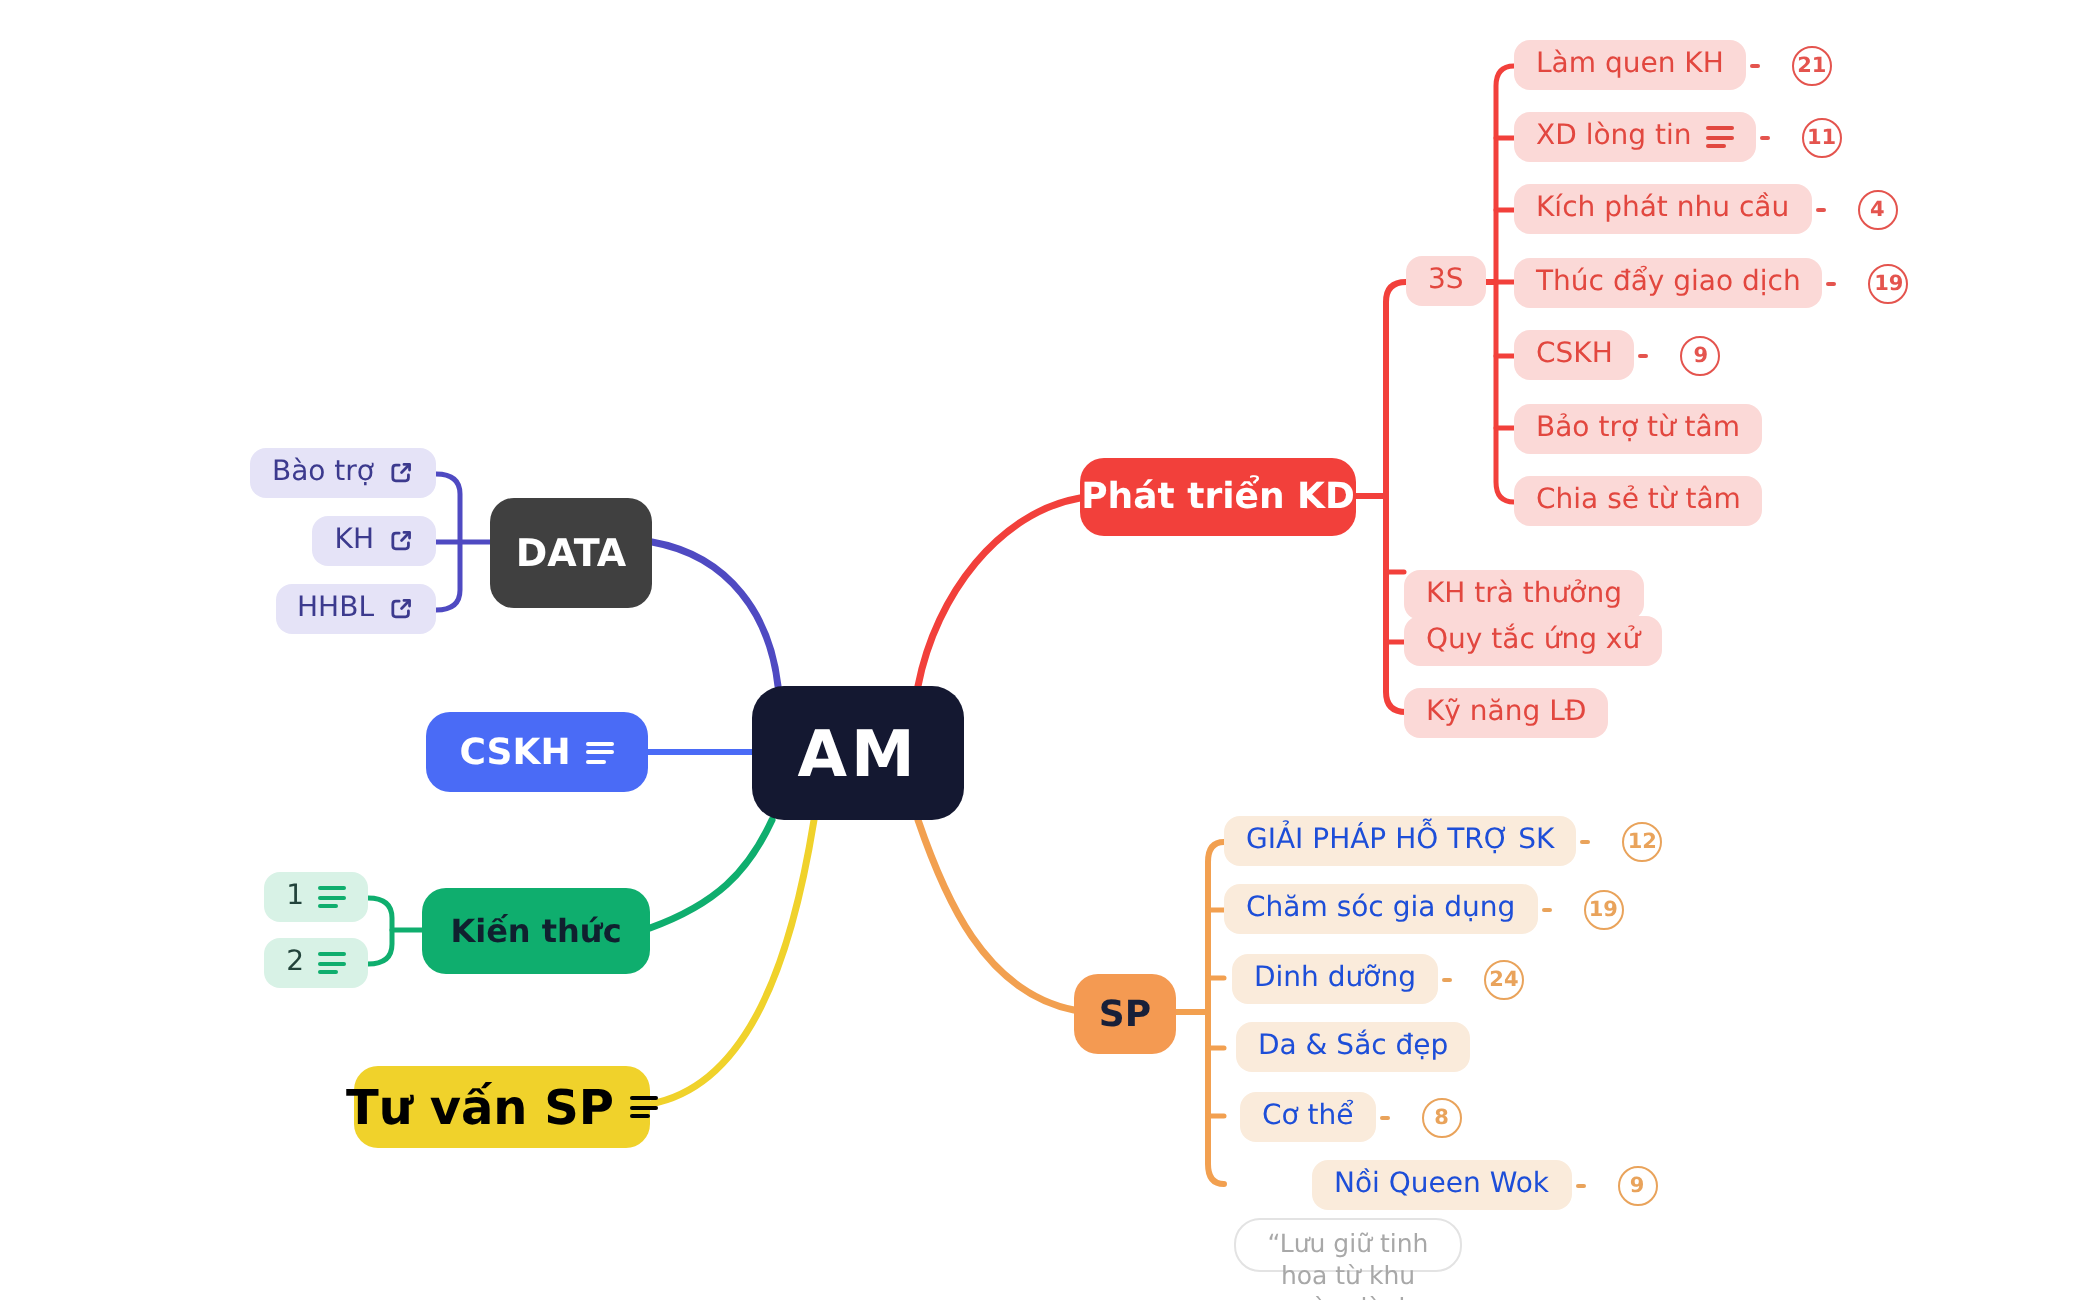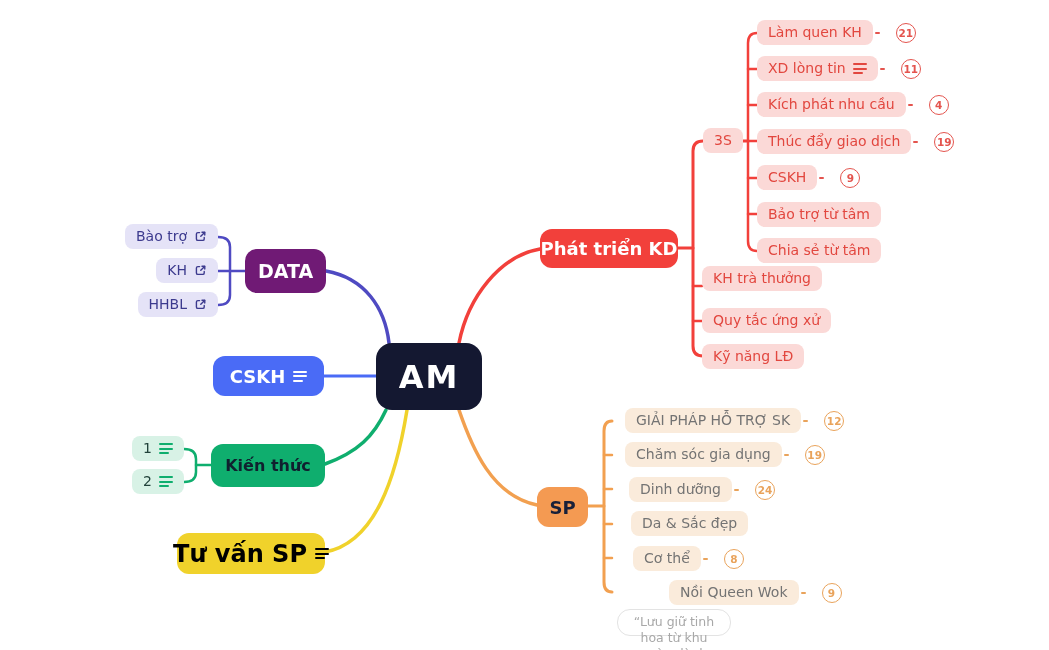--- a/index.html
+++ b/index.html
@@ -9,34 +9,34 @@
   }
   svg.links{position:absolute;left:0;top:0;pointer-events:none;}
   svg.links path{fill:none;stroke-linecap:round;stroke-linejoin:round;}
 
   .node{
     position:absolute;display:flex;align-items:center;justify-content:center;gap:8px;
     border-radius:12px;font-weight:700;box-sizing:border-box;white-space:nowrap;cursor:default;
   }
   .node.root{left:376px;top:343px;width:106px;height:67px;background:#141831;color:#ffffff;
     font-size:32px;font-weight:600;letter-spacing:2px;border-radius:16px;}
-  .node.data{left:245px;top:249px;width:81px;height:44px;background:#701a75;color:#ffffff;font-size:19px;}
+  .node.data{left:245px;top:249px;width:81px;height:55px;background:#404040;color:#ffffff;font-size:19px;}
   .node.cskh{left:213px;top:356px;width:111px;height:40px;background:#4A6BF6;color:#ffffff;font-size:18px;}
   .node.kienthuc{left:211px;top:444px;width:114px;height:43px;background:#0FAE6E;color:#10202F;font-size:16px;}
   .node.tuvansp{left:177px;top:533px;width:148px;height:41px;background:#F0D22B;color:#000000;font-size:24px;}
   .node.ptkd{left:540px;top:229px;width:138px;height:39px;background:#F2403B;color:#ffffff;font-size:18px;}
   .node.sp{left:537px;top:487px;width:51px;height:40px;background:#F49A52;color:#182039;font-size:18px;}
 
   .row{position:absolute;display:flex;align-items:center;white-space:nowrap;}
   .pill{
     display:inline-flex;align-items:center;gap:7px;border-radius:8px;
     padding:0 11px;height:25px;font-size:14px;font-weight:500;line-height:25px;
   }
   .pill.pink{background:#FBD9D7;color:#E2473F;}
-  .pill.cream{background:#FAEBDB;color:#737373;margin-left:13px;}
+  .pill.cream{background:#FAEBDB;color:#1d4ed8;}
   .pill.lav{background:#E5E3F7;color:#3C3A8E;}
   .pill.mint{background:#D8F2E6;color:#22433B;}
 
   .badge-wrap{display:inline-flex;align-items:center;margin-left:2px;}
   .badge-wrap.bw-red{color:#E4544E;}
   .badge-wrap.bw-orange{color:#E9A35B;}
   .dash{width:5px;height:2px;border-radius:1px;background:currentColor;display:inline-block;}
   .badge{
     width:20px;height:20px;border-radius:50%;border:1.5px solid currentColor;background:#ffffff;
     display:inline-flex;align-items:center;justify-content:center;
@@ -236,21 +236,21 @@
   <div class="row" style="left:757px;top:202px;">
     <span class="pill pink">
       <span>Bảo trợ từ tâm</span>
     </span>
   </div>
   <div class="row" style="left:757px;top:238px;">
     <span class="pill pink">
       <span>Chia sẻ từ tâm</span>
     </span>
   </div>
-  <div class="row" style="left:702px;top:266px;">
+  <div class="row" style="left:702px;top:285px;">
     <span class="pill pink">
       <span>KH trà thưởng</span>
     </span>
   </div>
   <div class="row" style="left:702px;top:308px;">
     <span class="pill pink">
       <span>Quy tắc ứng xử</span>
     </span>
   </div>
   <div class="row" style="left:702px;top:344px;">

